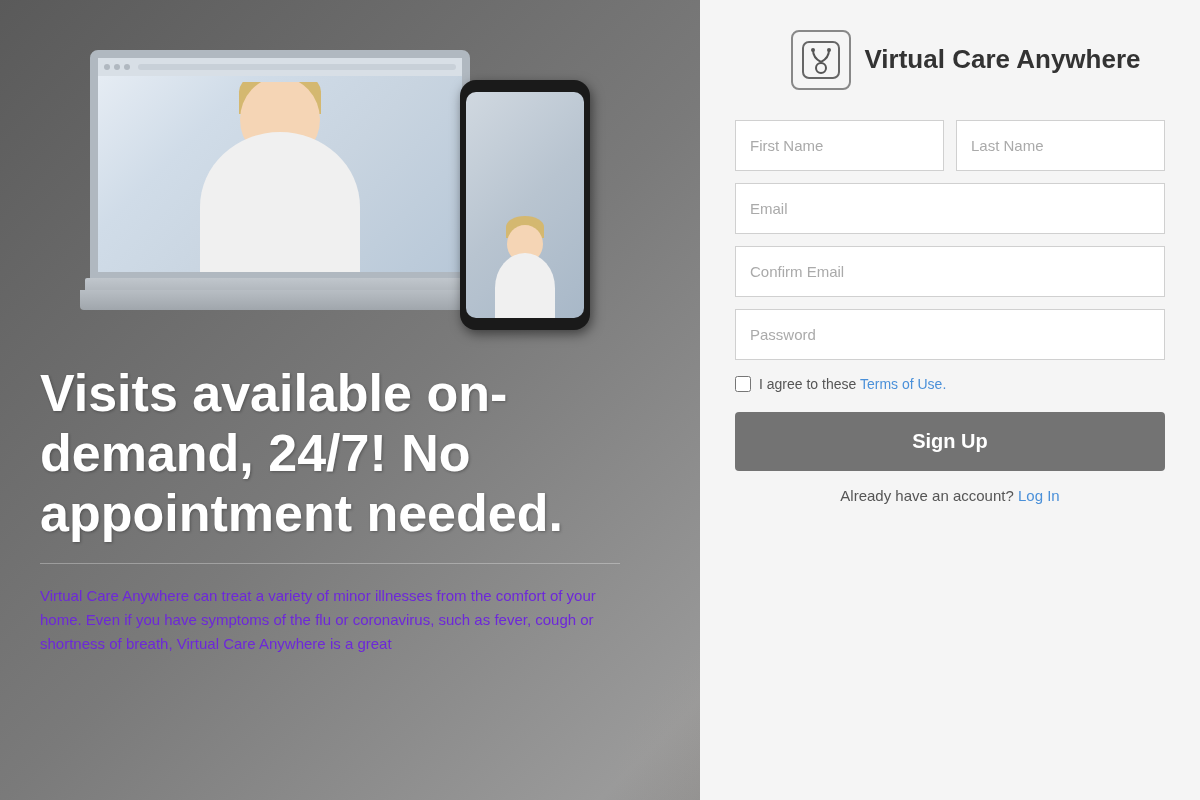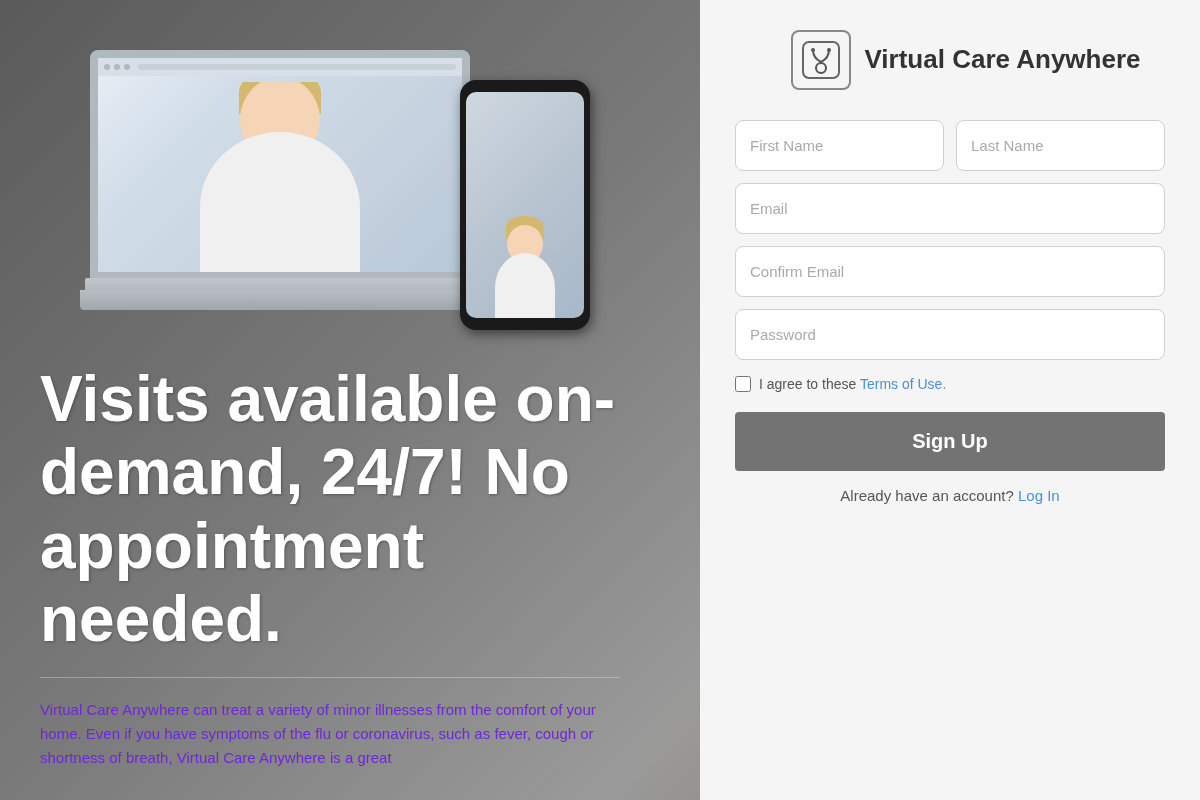--- a/index.html
+++ b/index.html
@@ -212,21 +212,21 @@
       transform: translateX(-50%);
       width: 38px;
       height: 22px;
       background: #d4b870;
       border-radius: 50% 50% 0 0;
     }
 
     
     .headline {
       color: #ffffff;
-      font-size: 64px;
+      font-size: 52px;
       font-weight: 700;
       line-height: 1.15;
       margin-top: 4px;
       text-shadow: 1px 1px 3px rgba(0,0,0,0.3);
     }
 
     .divider {
       width: 100%;
       height: 1px;
       background: rgba(255,255,255,0.3);
@@ -291,21 +291,21 @@
 
     .name-row {
       display: flex;
       gap: 12px;
     }
 
     .input-field {
       width: 100%;
       padding: 16px 14px;
       border: 1px solid #d0d0d0;
-      border-radius: 8px;
+      border-radius: 0;
       font-size: 15px;
       color: #333;
       background: #fff;
       outline: none;
     }
 
     .input-field::placeholder {
       color: #aaa;
     }
 

